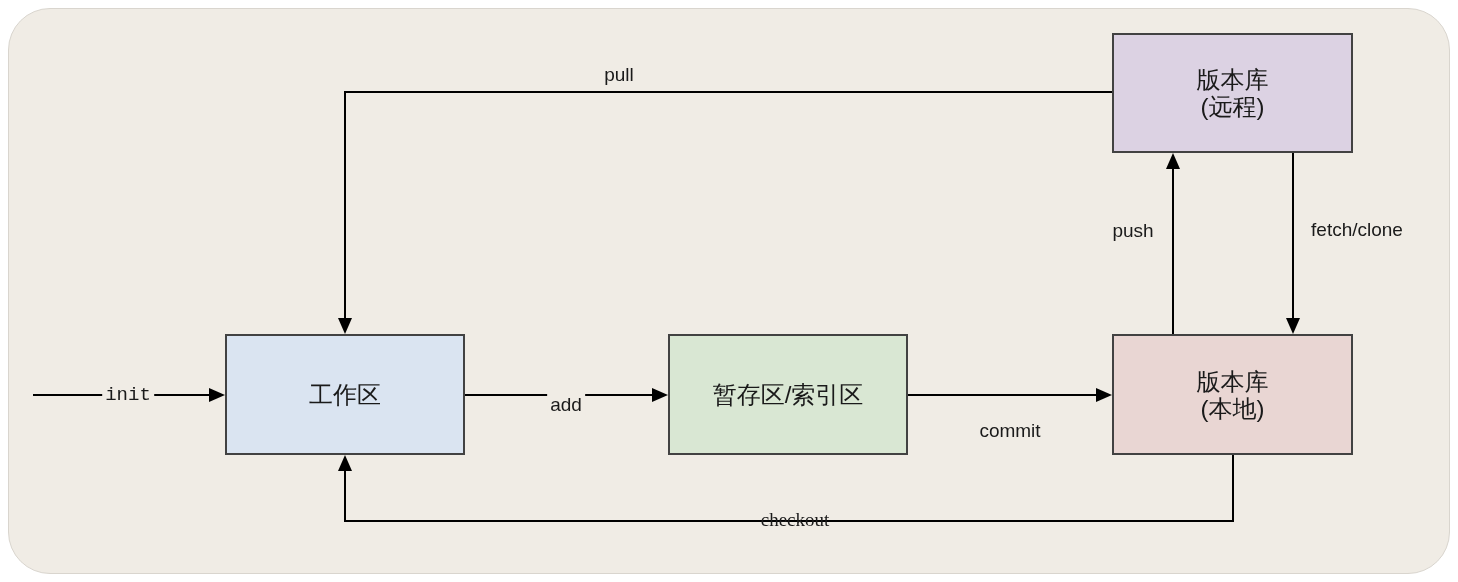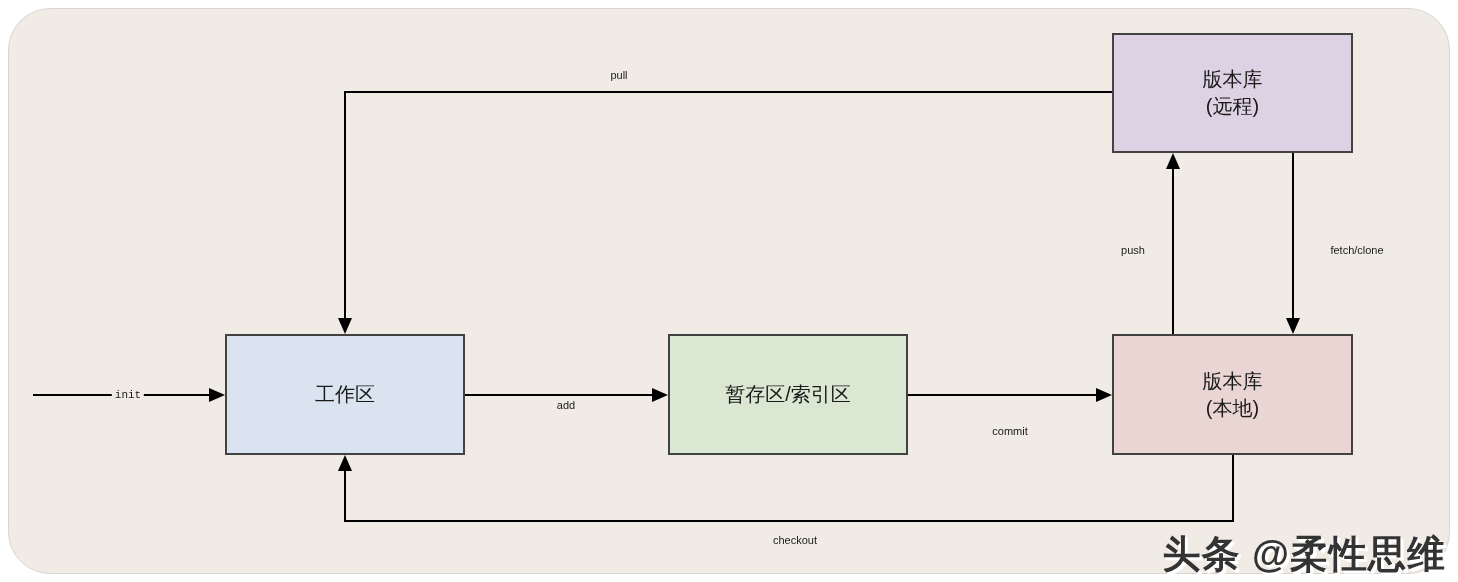--- a/index.html
+++ b/index.html
@@ -35,47 +35,47 @@
     pointer-events: none;
   }
   .node {
     position: absolute;
     box-sizing: border-box;
     border: 2px solid var(--node-border, #424242);
     display: flex;
     flex-direction: column;
     align-items: center;
     justify-content: center;
-    font-size: 20px;
+    font-size: 24px;
     color: var(--text, #1a1a1a);
     text-align: center;
     line-height: 27px;
   }
   .node-working   { left: 225px;  top: 334px; width: 240px; height: 121px; background: var(--working-fill, #dae4f1); }
   .node-staging   { left: 668px;  top: 334px; width: 240px; height: 121px; background: var(--staging-fill, #d9e7d3); }
   .node-local     { left: 1112px; top: 334px; width: 241px; height: 121px; background: var(--local-fill, #e9d6d3); }
   .node-remote    { left: 1112px; top: 33px;  width: 241px; height: 120px; background: var(--remote-fill, #dcd2e3); }
   .edge-label {
     position: absolute;
     transform: translate(-50%, -50%);
-    font-size: 11px;
+    font-size: 19px;
     color: var(--text, #1a1a1a);
     white-space: nowrap;
   }
   .edge-label.on-line {
     background: var(--canvas-bg, #f0ece5);
     padding: 0 3px;
   }
   .lbl-init     { left: 128px;  top: 395px; font-family: Liberation Mono, monospace; }
   .lbl-add      { left: 566px;  top: 405px; }
   .lbl-commit   { left: 1010px; top: 395px; margin-top: 36px; }
   .lbl-pull     { left: 619px;  top: 75px;  }
-  .lbl-push     { left: 1133px; top: 250px; }
-  .lbl-fetch    { left: 1357px; top: 250px; }
-  .lbl-checkout { left: 795px;  top: 540px; }
+  .lbl-push     { left: 1133px; top: 231px; }
+  .lbl-fetch    { left: 1357px; top: 230px; }
+  .lbl-checkout { left: 795px;  top: 520px; font-family: Liberation Serif, serif; }
   .watermark {
     position: absolute;
     right: 12px;
     bottom: 2px;
     font-size: 38px;
     font-weight: bold;
     letter-spacing: 1px;
     color: var(--watermark-color, #333333);
     text-shadow: 2px 2px 0 #ffffff, 3px 3px 0 #ffffff;
     white-space: nowrap;
@@ -140,15 +140,14 @@
   </div>
 
   <span class="edge-label on-line lbl-init">init</span>
   <span class="edge-label on-line lbl-add">add</span>
   <span class="edge-label on-line lbl-commit">commit</span>
   <span class="edge-label lbl-pull">pull</span>
   <span class="edge-label lbl-push">push</span>
   <span class="edge-label lbl-fetch">fetch/clone</span>
   <span class="edge-label lbl-checkout">checkout</span>
 
-  <div class="watermark">头条 @柔性思维</div>
 
 </div>
 
 </body></html>

